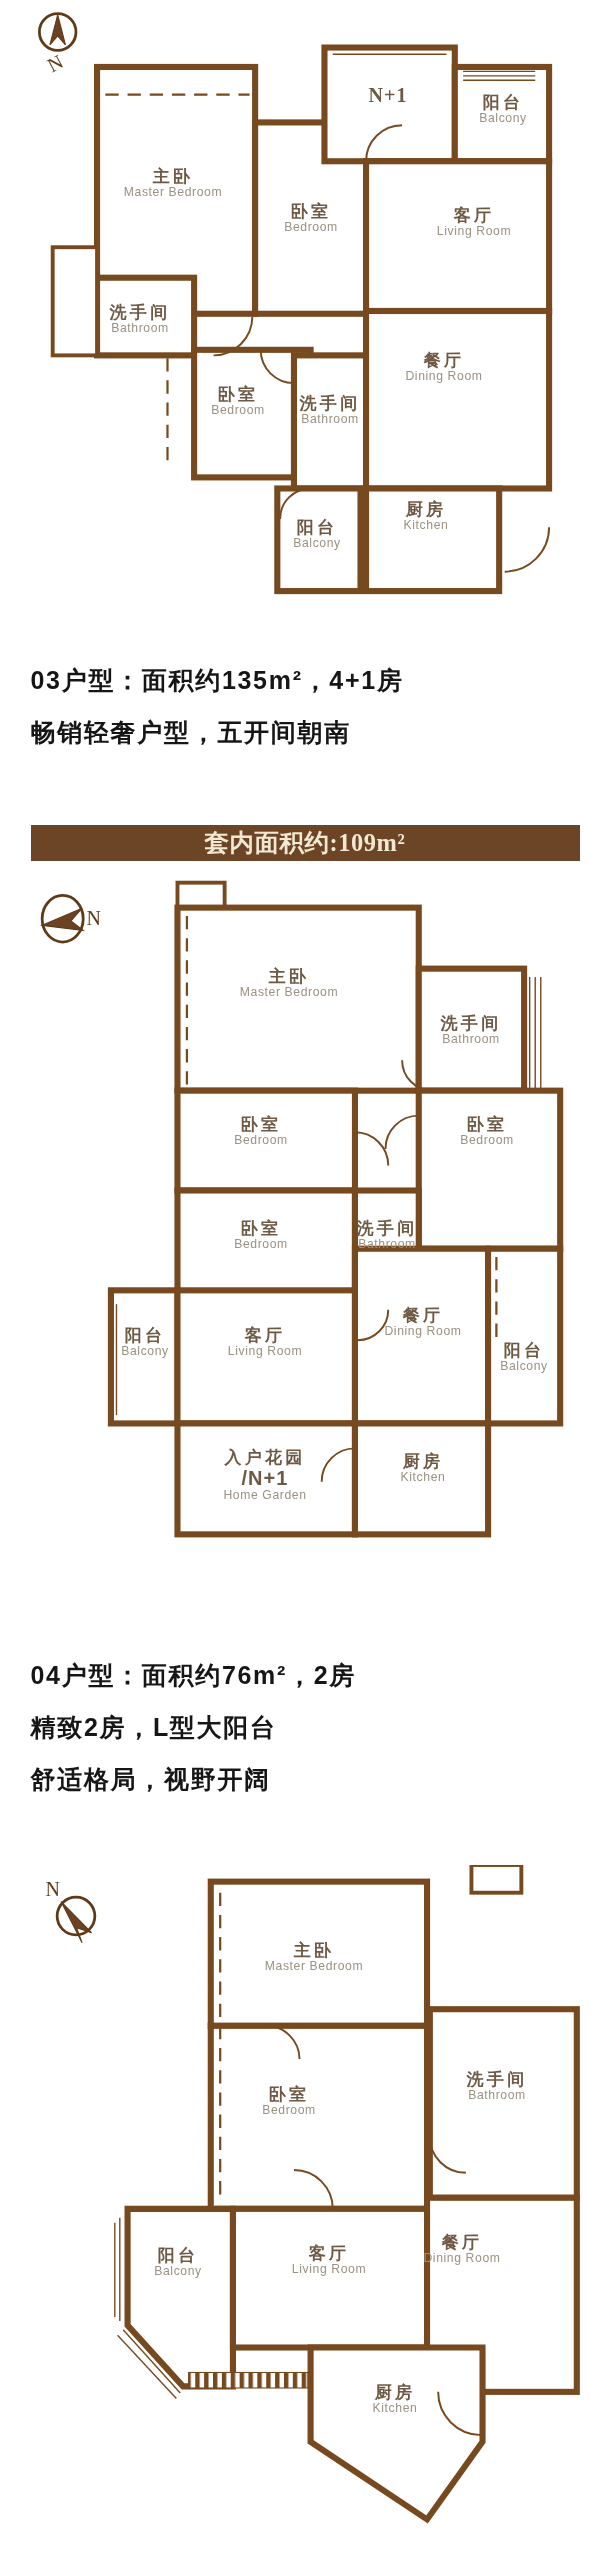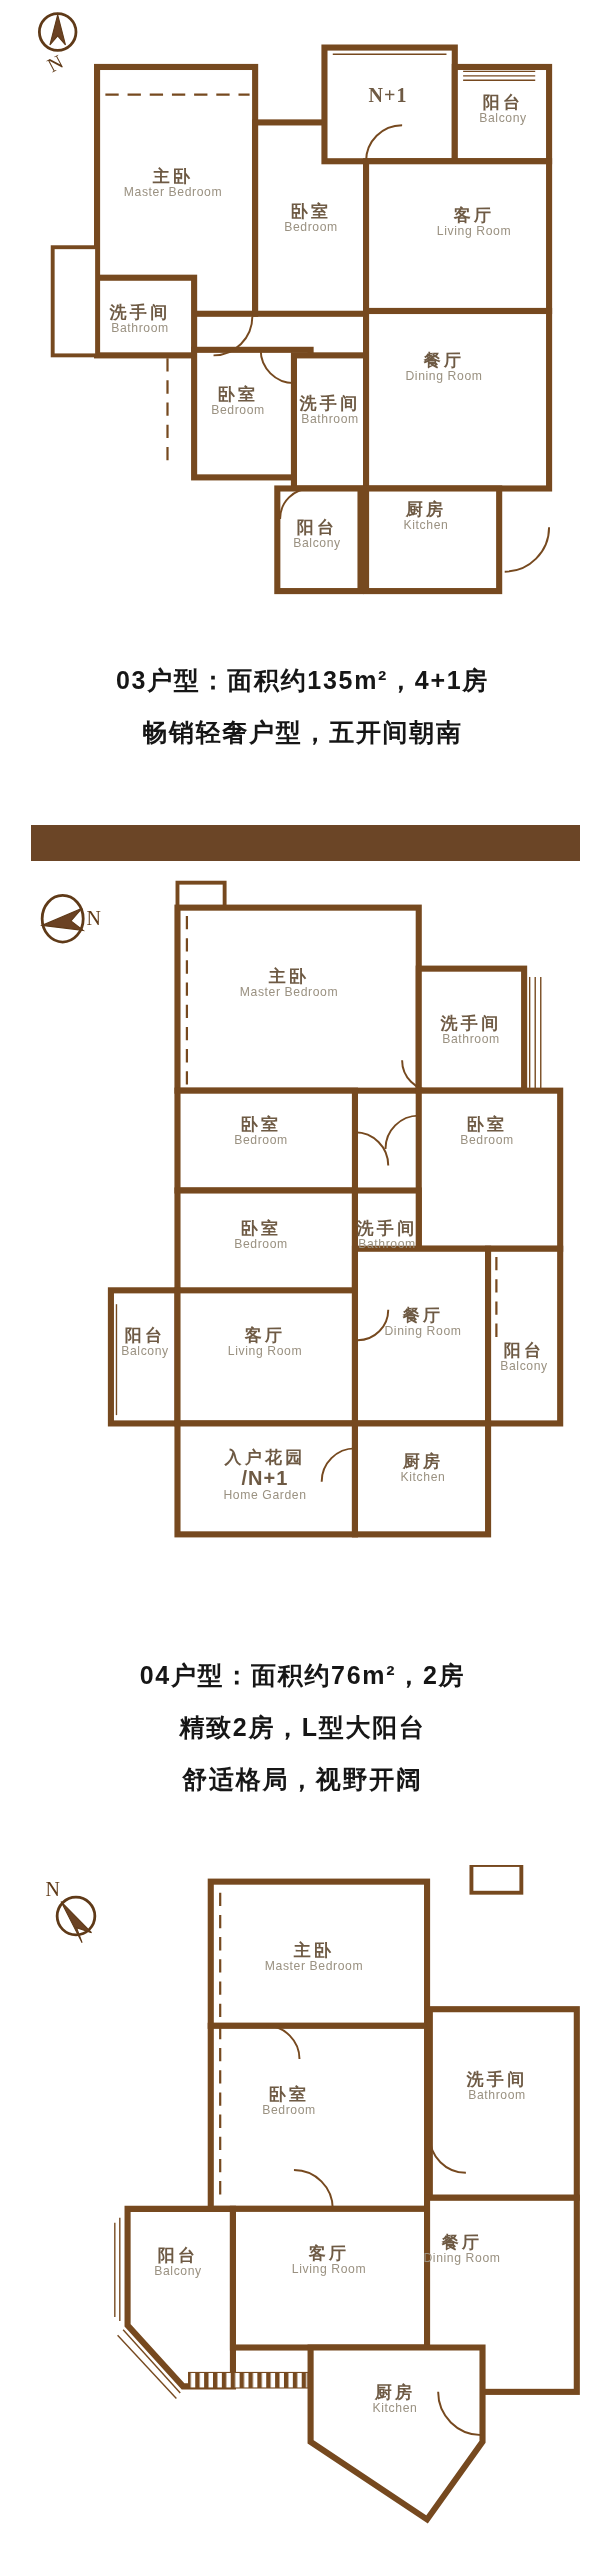--- a/index.html
+++ b/index.html
@@ -5,21 +5,21 @@
   html,body{margin:0;padding:0;background:#ffffff;}
   .page{position:relative;width:599px;height:2576px;background:#ffffff;overflow:hidden;
         font-family:"Liberation Sans", sans-serif;}
   .plan{position:absolute;left:0;width:599px;}
   .plan svg{position:absolute;left:0;top:0;}
   .room-label{position:absolute;transform:translate(-50%,-50%);text-align:center;white-space:nowrap;line-height:1.12;}
   .room-label .zh{display:block;font-size:17px;font-weight:600;color:#6e5a44;letter-spacing:3.3px;font-family:Liberation Serif, serif;}
   .room-label .mid{display:block;font-size:20px;font-weight:600;color:#6e5a44;letter-spacing:1.1px;}
   .room-label .en{display:block;font-size:12.2px;color:#9a9181;letter-spacing:0.6px;}
   .room-label.big-zh .zh{font-size:20px;letter-spacing:1.1px;color:#6e5a44;}
-  .desc{position:absolute;left:30.5px;width:544px;color:#161616;text-align:center;}
+  .desc{position:absolute;left:30.5px;width:544px;color:#161616;}
   .desc p{margin:0;font-size:25px;font-weight:700;line-height:52px;letter-spacing:1.7px;}
   .banner{position:absolute;left:30.5px;width:549px;height:36px;display:flex;align-items:center;
           justify-content:center;gap:61px;background:#6b4526;}
   .banner span{font-family:"Liberation Serif", serif;font-weight:700;font-size:24.4px;color:#f3e9d3;letter-spacing:0.6px;}
   .wall{fill:#ffffff;stroke:#76491f;stroke-width:11;}
   .wall-thin{fill:#ffffff;stroke:#76491f;stroke-width:7;}
   .door{fill:none;stroke:#76491f;stroke-width:3.5;}
   .win{stroke:#76491f;stroke-width:2.5;fill:none;}
   .dash{stroke:#76491f;stroke-width:4;stroke-dasharray:24 16;fill:none;}
   .compass-line{fill:none;stroke:#5f3a18;stroke-width:5;}
@@ -111,20 +111,21 @@
         <span class="en">Kitchen</span>
       </div>
   </div>
 
   <div class="desc" style="top:654px">
     <p>03户型：面积约135m²，4+1房</p>
     <p>畅销轻奢户型，五开间朝南</p>
   </div>
 
   <div class="banner" style="top:825px">
+    <span>套内面积约:109m²</span>
   </div>
 
   <div class="plan" id="plan2" style="top:866px;height:710px;">
     <svg width="599" height="710" viewBox="0 0 1080 1280">
       <rect class="wall-thin" x="320" y="30" width="85" height="48"></rect>
       <rect class="wall" x="320" y="75" width="435" height="330"></rect>
       <rect class="wall" x="755" y="185" width="190" height="220"></rect>
       <rect class="wall" x="320" y="405" width="320" height="180"></rect>
       <rect class="wall" x="755" y="405" width="255" height="285"></rect>
       <rect class="wall" x="320" y="585" width="320" height="215"></rect>

